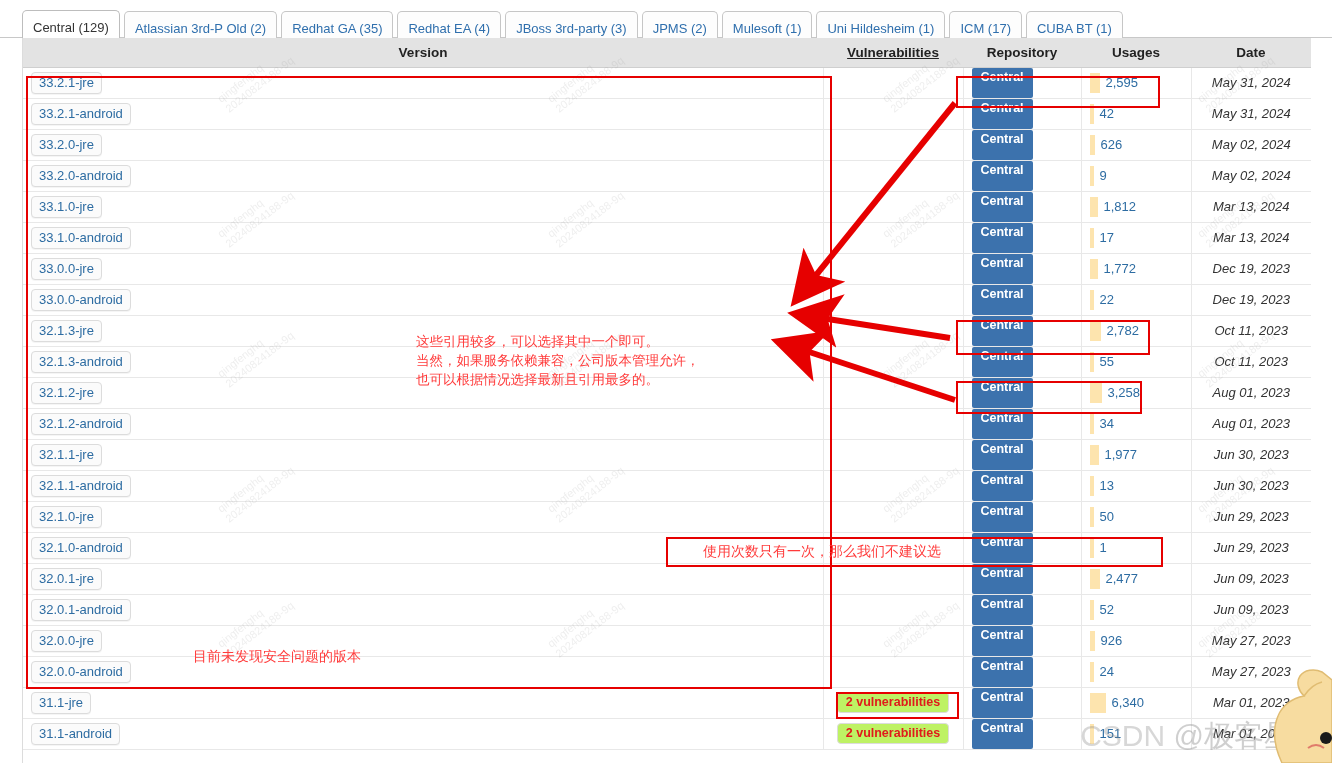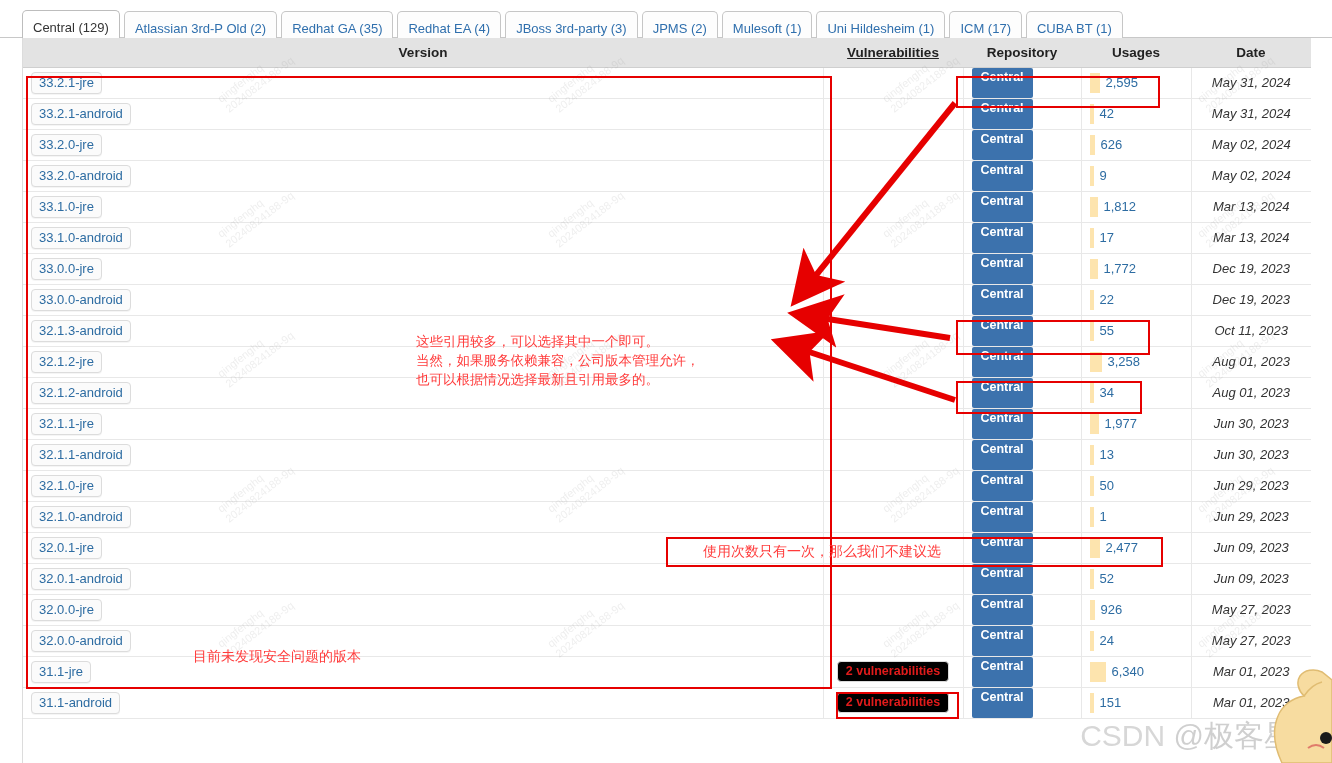--- a/index.html
+++ b/index.html
@@ -101,21 +101,21 @@
     box-shadow: 0 1px 0 rgba(0,0,0,0.04);
     cursor: pointer;
     white-space: nowrap;
   }
   .vuln-chip {
     display: inline-block;
     padding: 2px 8px 3px 8px;
     font-size: 12.5px;
     font-weight: bold;
     color: #e01b1b;
-    background: #000000;
+    background: #bef264;
     border: 1px solid #dcdcdc;
     border-radius: 4px;
     cursor: pointer;
     white-space: nowrap;
   }
   .repo-badge {
     display: inline-block;
     min-width: 58px;
     text-align: center;
     padding: 2px 9px 14px 9px;
@@ -308,20 +308,32 @@
             <td class="td-repo"><span class="repo-badge">Central</span></td>
             <td class="td-usages">
               <span class="usage-cell">
                 <span class="usage-bar" style="width: 4px;"></span>
                 <span class="usage-num">22</span>
               </span>
             </td>
             <td class="td-date">Dec 19, 2023</td>
           </tr>
           <tr>
+            <td class="td-version"><span class="ver-chip">32.1.3-jre</span></td>
+            <td class="td-vuln"></td>
+            <td class="td-repo"><span class="repo-badge">Central</span></td>
+            <td class="td-usages">
+              <span class="usage-cell">
+                <span class="usage-bar" style="width: 11px;"></span>
+                <span class="usage-num">2,782</span>
+              </span>
+            </td>
+            <td class="td-date">Oct 11, 2023</td>
+          </tr>
+          <tr>
             <td class="td-version"><span class="ver-chip">32.1.3-android</span></td>
             <td class="td-vuln"></td>
             <td class="td-repo"><span class="repo-badge">Central</span></td>
             <td class="td-usages">
               <span class="usage-cell">
                 <span class="usage-bar" style="width: 4px;"></span>
                 <span class="usage-num">55</span>
               </span>
             </td>
             <td class="td-date">Oct 11, 2023</td>

